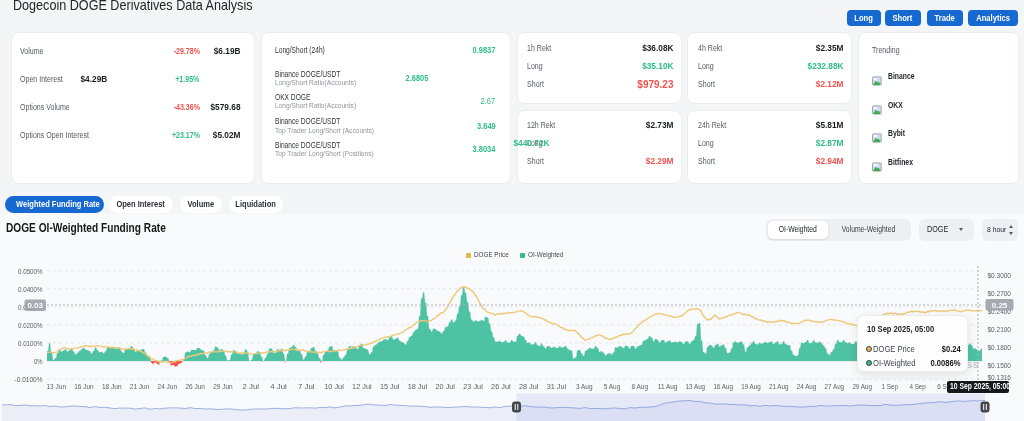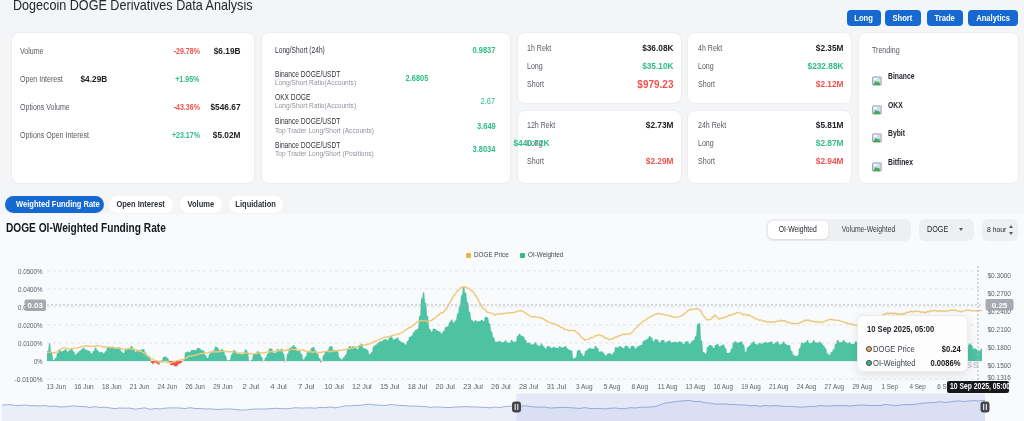--- a/index.html
+++ b/index.html
@@ -24,21 +24,21 @@
 <div style="position:absolute;left:687px;top:110px;width:164.5px;height:74px;background:#fff;border:1px solid #ededf0;border-radius:8px"></div>
 <div style="position:absolute;left:857.5px;top:32px;width:161.5px;height:152px;background:#fff;border:1px solid #ededf0;border-radius:8px"></div>
 <div style="position:absolute;left:20px;top:46.9px;font-size:8.3px;font-weight:normal;color:#555a61;white-space:nowrap;line-height:9.1px"><span style="display:inline-block;transform:scaleX(0.85);transform-origin:0 50%">Volume</span></div>
 <div style="position:absolute;left:39.5px;top:46.9px;width:160px;text-align:right;font-size:8.3px;font-weight:bold;color:#f0524f;white-space:nowrap;line-height:9.1px"><span style="display:inline-block;transform:scaleX(0.85);transform-origin:100% 50%">-29.78%</span></div>
 <div style="position:absolute;left:80.5px;top:46.9px;width:160px;text-align:right;font-size:8.3px;font-weight:bold;color:#1b1d21;white-space:nowrap;line-height:9.1px"><span style="display:inline-block;transform:scaleX(1.0);transform-origin:100% 50%">$6.19B</span></div>
 <div style="position:absolute;left:20px;top:74.9px;font-size:8.3px;font-weight:normal;color:#555a61;white-space:nowrap;line-height:9.1px"><span style="display:inline-block;transform:scaleX(0.85);transform-origin:0 50%">Open Interest</span></div>
 <div style="position:absolute;left:39.5px;top:74.9px;width:160px;text-align:right;font-size:8.3px;font-weight:bold;color:#2ebd85;white-space:nowrap;line-height:9.1px"><span style="display:inline-block;transform:scaleX(0.85);transform-origin:100% 50%">+1.95%</span></div>
 <div style="position:absolute;left:80.5px;top:74.9px;width:160px;font-size:8.3px;font-weight:bold;color:#1b1d21;white-space:nowrap;line-height:9.1px"><span style="display:inline-block;transform:scaleX(1.0);transform-origin:100% 50%">$4.29B</span></div>
 <div style="position:absolute;left:20px;top:102.9px;font-size:8.3px;font-weight:normal;color:#555a61;white-space:nowrap;line-height:9.1px"><span style="display:inline-block;transform:scaleX(0.85);transform-origin:0 50%">Options Volume</span></div>
 <div style="position:absolute;left:39.5px;top:102.9px;width:160px;text-align:right;font-size:8.3px;font-weight:bold;color:#f0524f;white-space:nowrap;line-height:9.1px"><span style="display:inline-block;transform:scaleX(0.85);transform-origin:100% 50%">-43.36%</span></div>
-<div style="position:absolute;left:80.5px;top:102.9px;width:160px;text-align:right;font-size:8.3px;font-weight:bold;color:#1b1d21;white-space:nowrap;line-height:9.1px"><span style="display:inline-block;transform:scaleX(1.0);transform-origin:100% 50%">$546.67</span></div>
+<div style="position:absolute;left:80.5px;top:102.9px;width:160px;text-align:right;font-size:8.3px;font-weight:bold;color:#1b1d21;white-space:nowrap;line-height:9.1px"><span style="display:inline-block;transform:scaleX(1.0);transform-origin:100% 50%">$579.68</span></div>
 <div style="position:absolute;left:20px;top:130.9px;font-size:8.3px;font-weight:normal;color:#555a61;white-space:nowrap;line-height:9.1px"><span style="display:inline-block;transform:scaleX(0.85);transform-origin:0 50%">Options Open Interest</span></div>
 <div style="position:absolute;left:39.5px;top:130.9px;width:160px;text-align:right;font-size:8.3px;font-weight:bold;color:#2ebd85;white-space:nowrap;line-height:9.1px"><span style="display:inline-block;transform:scaleX(0.85);transform-origin:100% 50%">+23.17%</span></div>
 <div style="position:absolute;left:80.5px;top:130.9px;width:160px;text-align:right;font-size:8.3px;font-weight:bold;color:#1b1d21;white-space:nowrap;line-height:9.1px"><span style="display:inline-block;transform:scaleX(1.0);transform-origin:100% 50%">$5.02M</span></div>
 <div style="position:absolute;left:275px;top:45.9px;font-size:8.3px;font-weight:normal;color:#2f343b;white-space:nowrap;line-height:9.1px"><span style="display:inline-block;transform:scaleX(0.8);transform-origin:0 50%">Long/Short (24h)</span></div>
 <div style="position:absolute;left:335.5px;top:45.9px;width:160px;text-align:right;font-size:8.3px;font-weight:bold;color:#2ebd85;white-space:nowrap;line-height:9.1px"><span style="display:inline-block;transform:scaleX(0.9);transform-origin:100% 50%">0.9837</span></div>
 <div style="position:absolute;left:275px;top:69.6px;font-size:8.3px;font-weight:normal;color:#2f343b;white-space:nowrap;line-height:9.1px"><span style="display:inline-block;transform:scaleX(0.8);transform-origin:0 50%">Binance DOGE/USDT</span></div>
 <div style="position:absolute;left:275px;top:78.7px;font-size:7.5px;font-weight:normal;color:#8f949b;white-space:nowrap;line-height:8.2px"><span style="display:inline-block;transform:scaleX(0.88);transform-origin:0 50%">Long/Short Ratio(Accounts)</span></div>
 <div style="position:absolute;left:335.5px;top:73.9px;width:160px;text-align:center;font-size:8.3px;font-weight:bold;color:#2ebd85;white-space:nowrap;line-height:9.1px"><span style="display:inline-block;transform:scaleX(0.9);transform-origin:100% 50%">2.6805</span></div>
 <div style="position:absolute;left:275px;top:93.1px;font-size:8.3px;font-weight:normal;color:#2f343b;white-space:nowrap;line-height:9.1px"><span style="display:inline-block;transform:scaleX(0.8);transform-origin:0 50%">OKX DOGE</span></div>
 <div style="position:absolute;left:275px;top:102.2px;font-size:7.5px;font-weight:normal;color:#8f949b;white-space:nowrap;line-height:8.2px"><span style="display:inline-block;transform:scaleX(0.88);transform-origin:0 50%">Long/Short Ratio(Accounts)</span></div>

